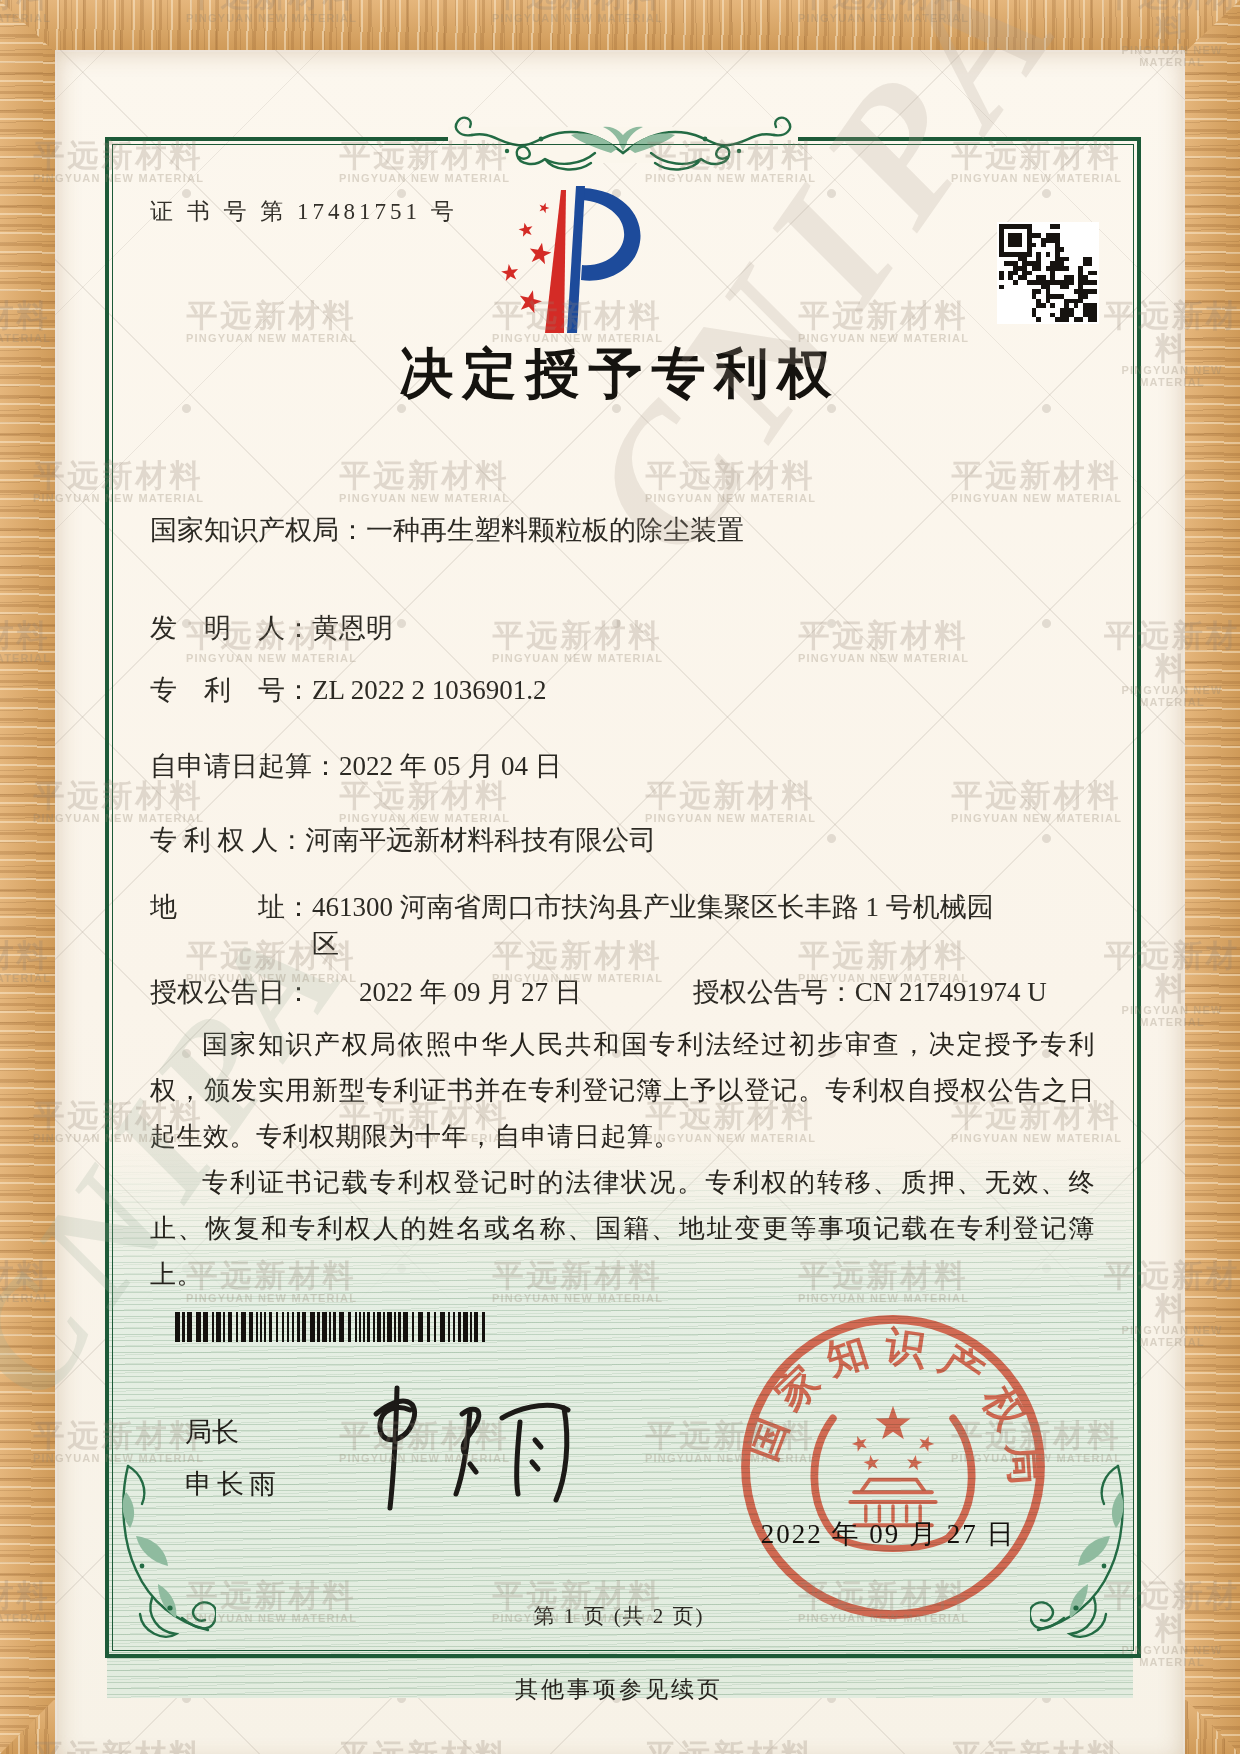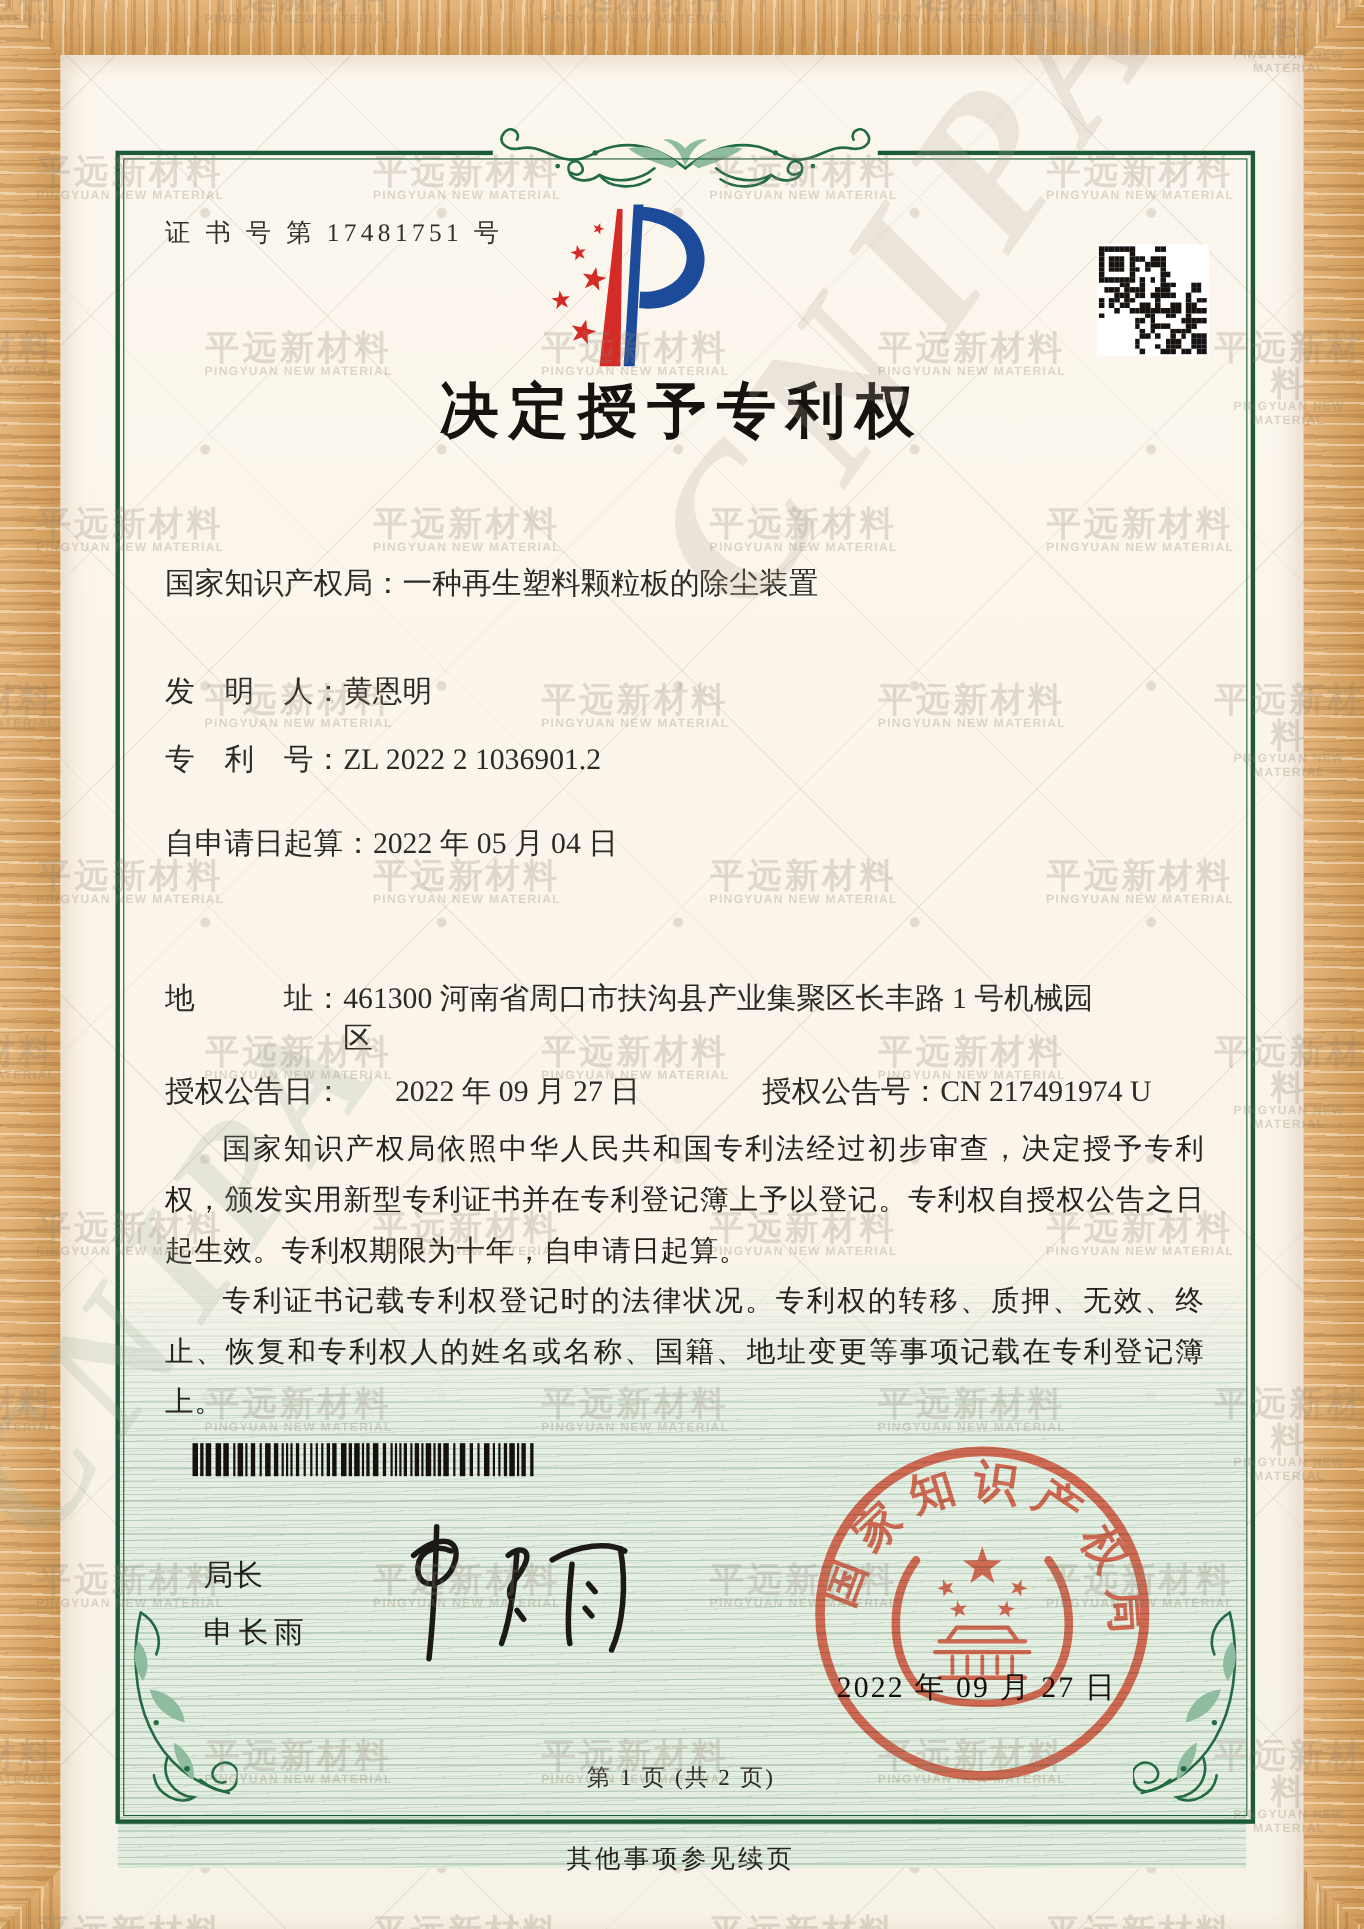--- a/index.html
+++ b/index.html
@@ -653,20 +653,23 @@
     </div>
     <div class="abs frow r-inventor">
       <span class="lab">发　明　人：</span><span class="val">黄恩明</span>
     </div>
     <div class="abs frow r-patno">
       <span class="lab">专　利　号：</span><span class="val">ZL 2022 2 1036901.2</span>
     </div>
     <div class="abs frow r-filing">
       <span class="lab">自申请日起算：</span><span class="val">2022 年 05 月 04 日</span>
     </div>
+    <div class="abs frow r-patentee">
+      <span class="lab">专 利 权 人：</span><span class="val">河南平远新材料科技有限公司</span>
+    </div>
     <div class="abs frow r-address">
       <span class="lab">地　　　址：</span><span class="val">461300 河南省周口市扶沟县产业集聚区长丰路 1 号机械园区</span>
     </div>
     <div class="abs frow r-grant">
       <span class="lab">授权公告日：</span><span class="val">2022 年 09 月 27 日</span>
       <span class="pair2"><span class="lab">授权公告号：</span><span class="val">CN 217491974 U</span></span>
     </div>
 
     <div class="abs body-text">
       <p>国家知识产权局依照中华人民共和国专利法经过初步审查，决定授予专利权，颁发实用新型专利证书并在专利登记簿上予以登记。专利权自授权公告之日起生效。专利权期限为十年，自申请日起算。</p>

